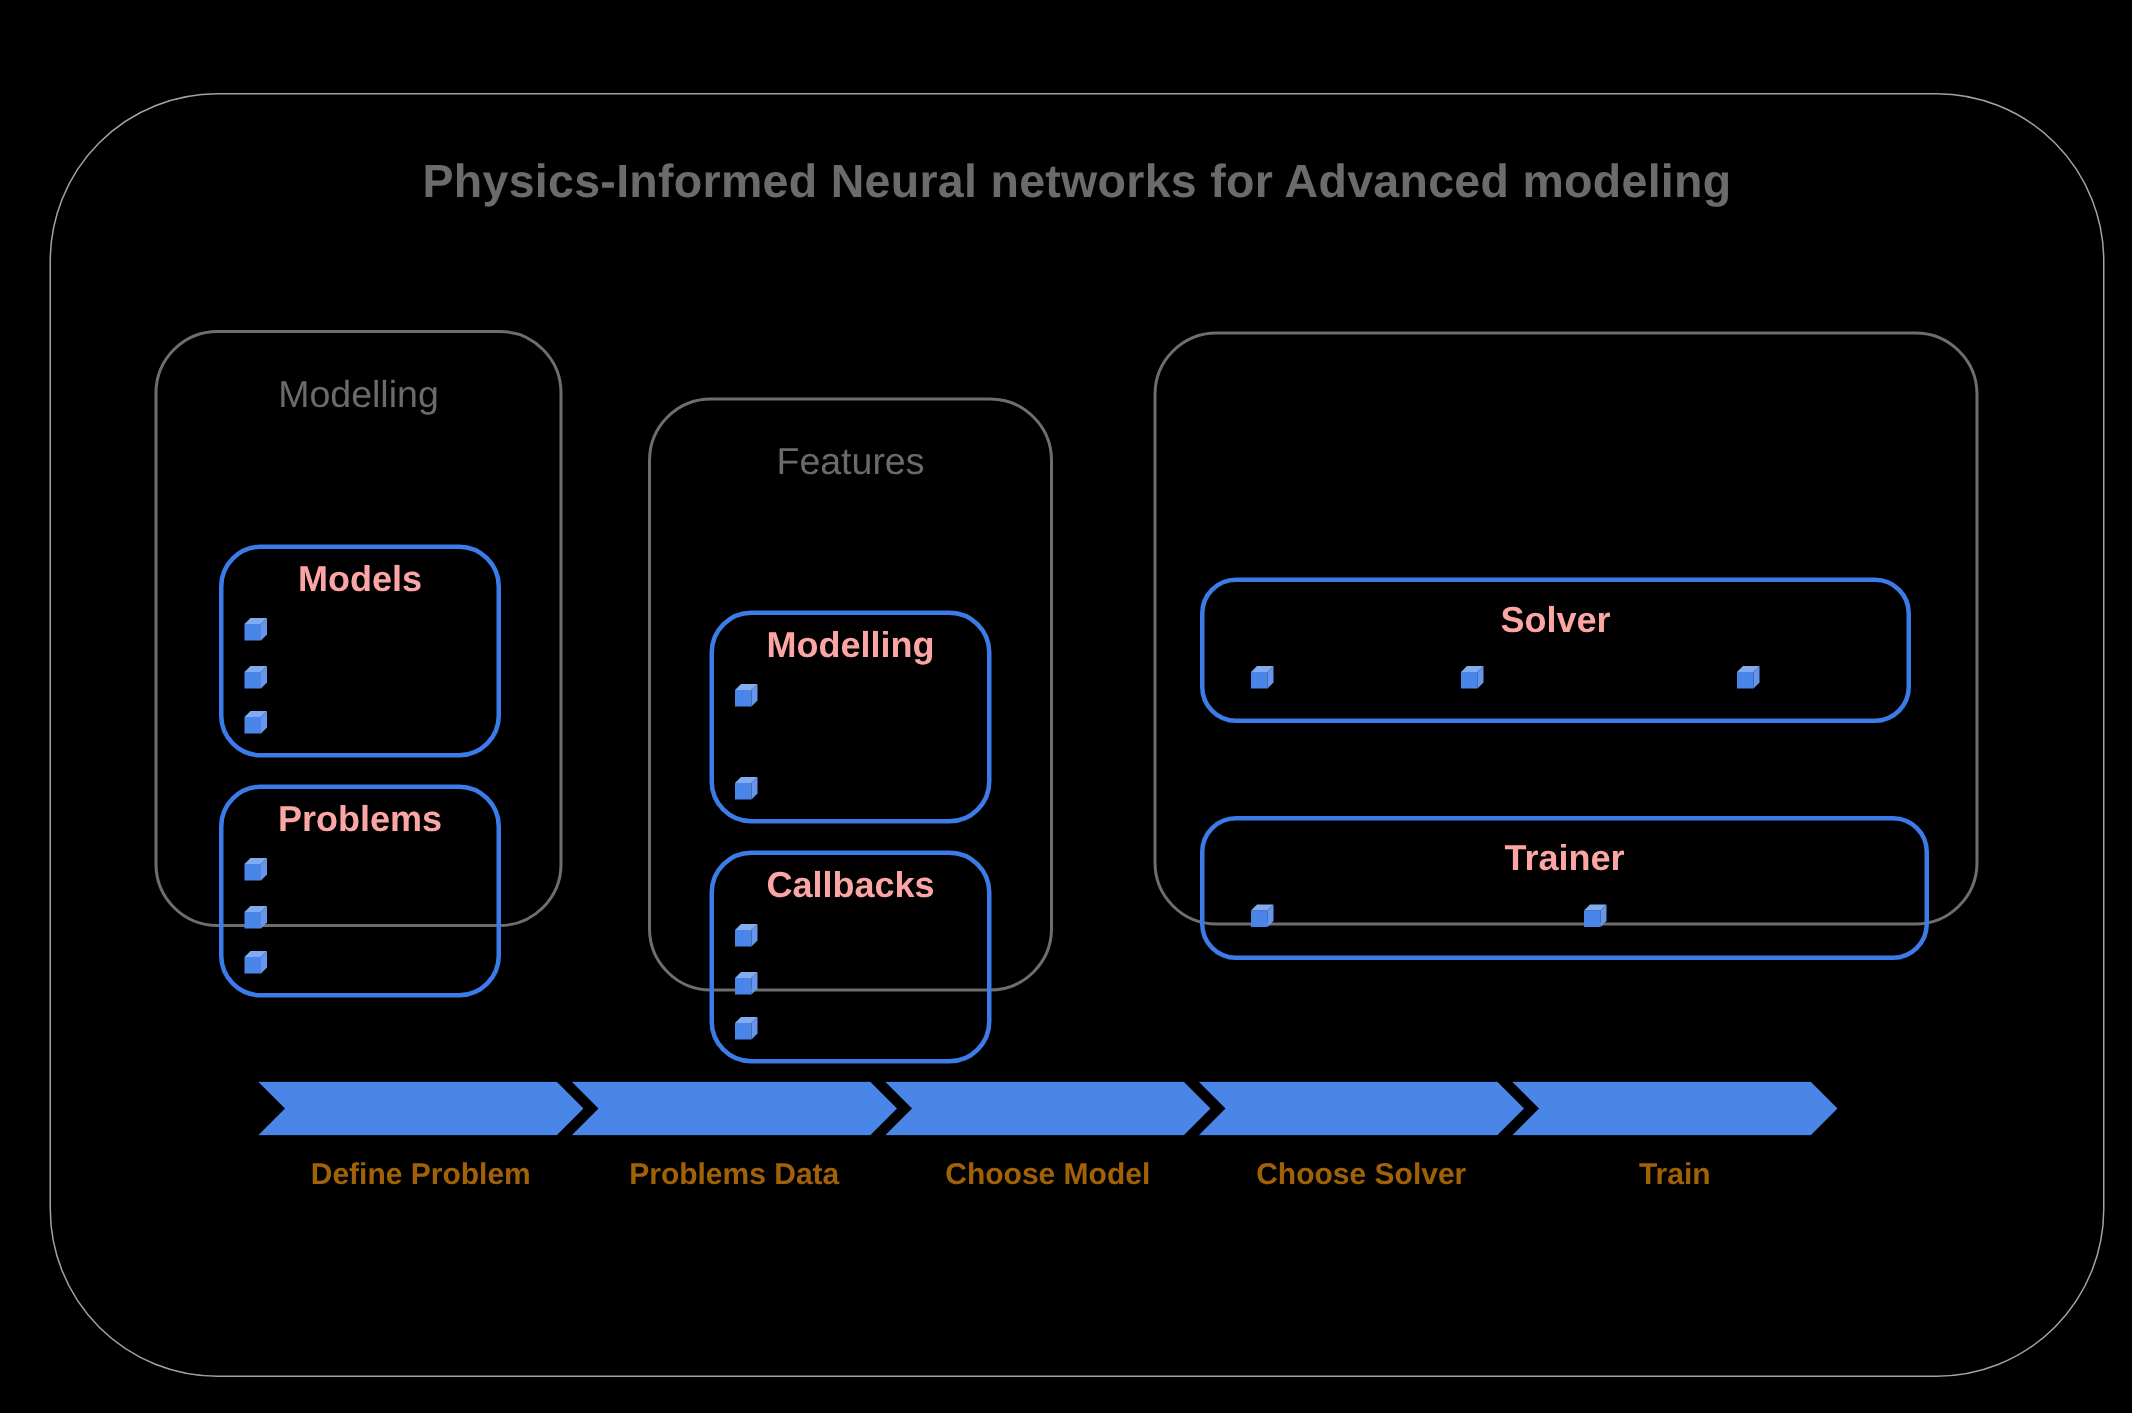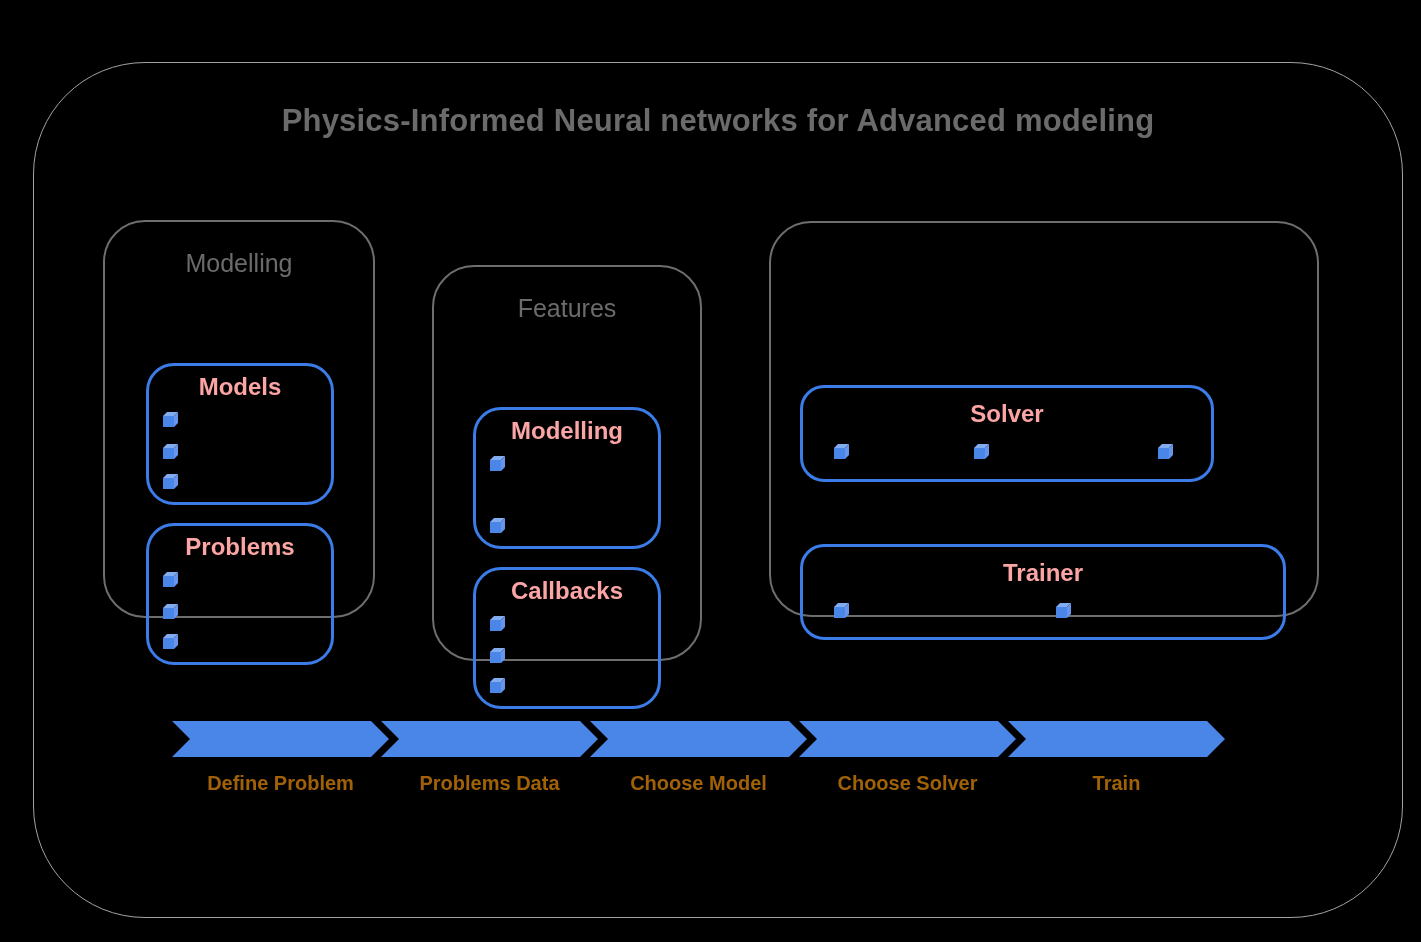--- a/index.html
+++ b/index.html
@@ -28,21 +28,21 @@
     text-align:center;font-size:25px;font-weight:normal;color:#6b6b6b;
   }
   
   .group{
     position:absolute;border:3px solid #3b7ce8;border-radius:28px;box-sizing:border-box;
   }
   .grp-models   {left:41px;top:141px;width:188px;height:142px;}
   .grp-problems {left:41px;top:301px;width:188px;height:142px;}
   .grp-geometry {left:39px;top:140px;width:188px;height:142px;}
   .grp-callbacks{left:39px;top:300px;width:188px;height:142px;}
-  .grp-solver   {left:29px;top:162px;width:414px;height:97px;border-radius:24px;}
+  .grp-solver   {left:29px;top:162px;width:474px;height:97px;border-radius:24px;}
   .grp-trainer  {left:29px;top:321px;width:486px;height:96px;border-radius:24px;}
   .group-title{
     position:absolute;left:0;top:8px;width:100%;height:26px;line-height:26px;
     text-align:center;font-size:24px;font-weight:bold;color:#fca5a5;
   }
   .grp-solver .group-title,.grp-trainer .group-title{top:13px;}
   
   .cube{position:absolute;width:11px;height:11px;background:#4a85e8;}
   .cube::before{
     content:"";position:absolute;left:0;top:-4px;width:11px;height:4px;background:#82abf0;

